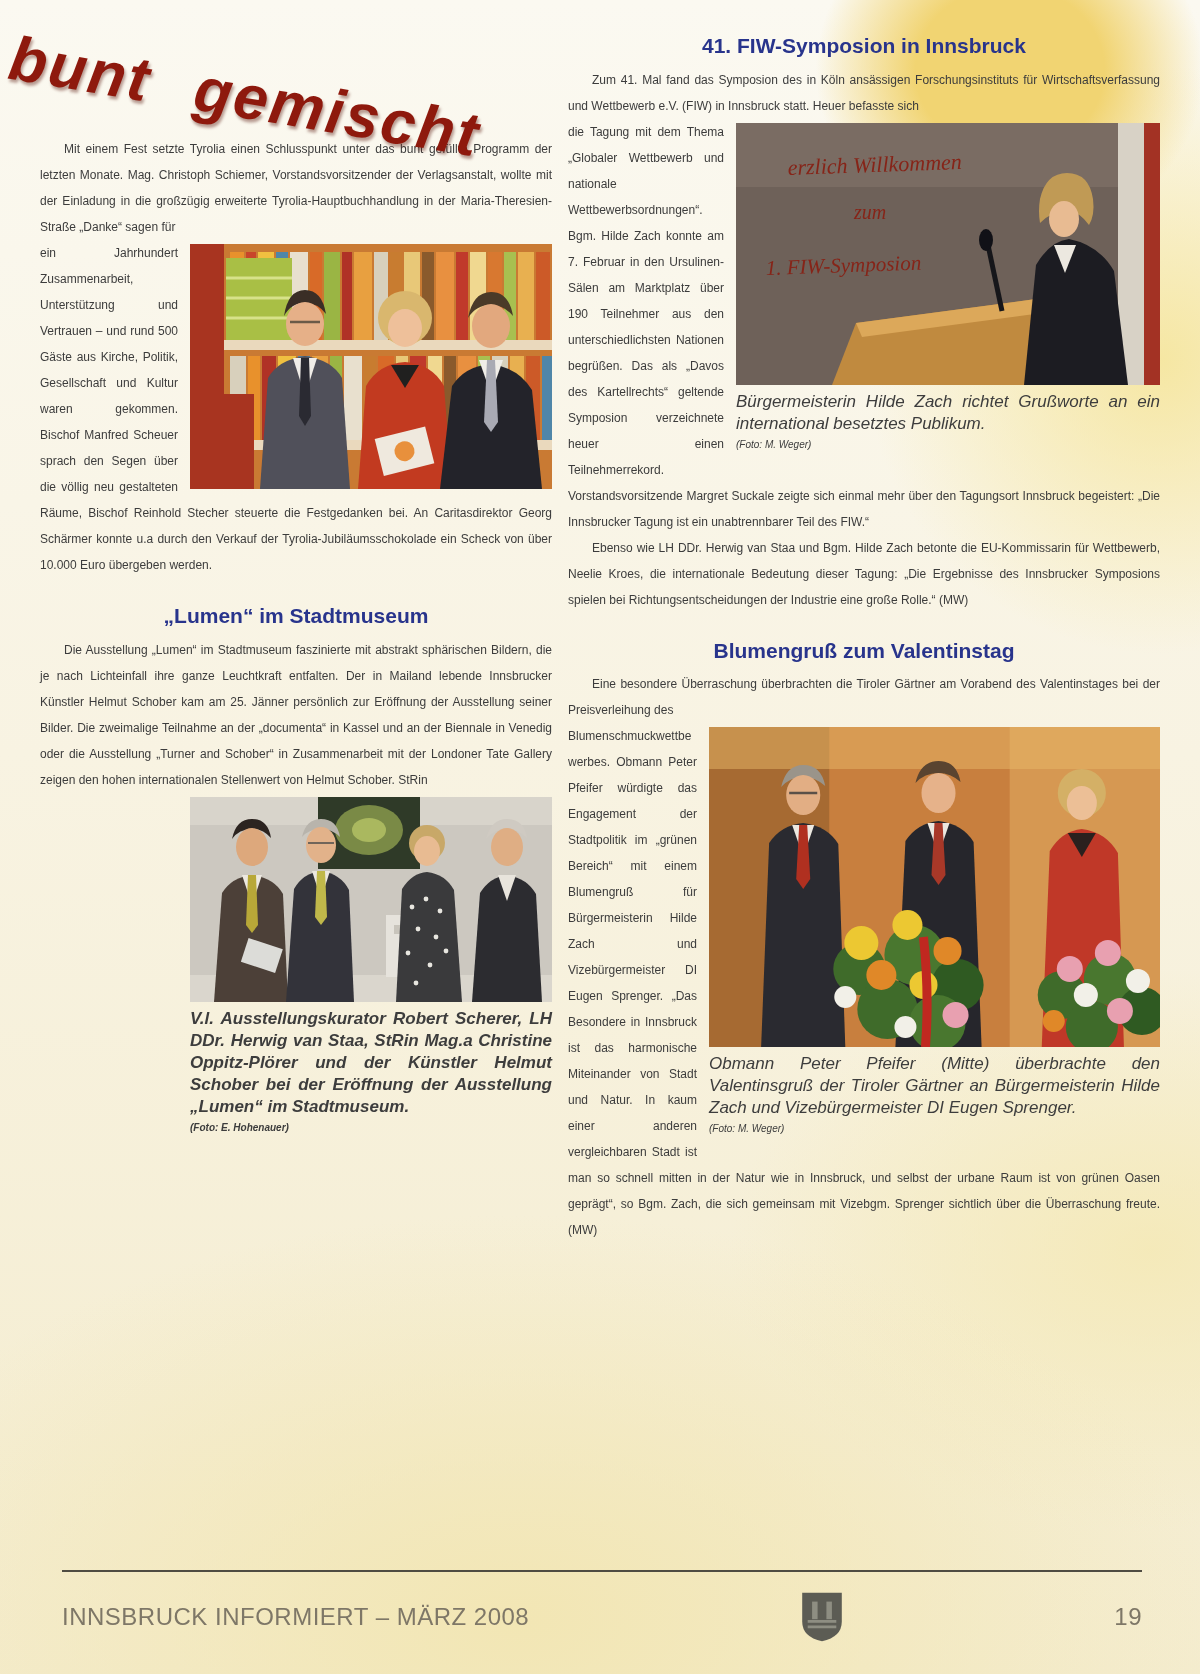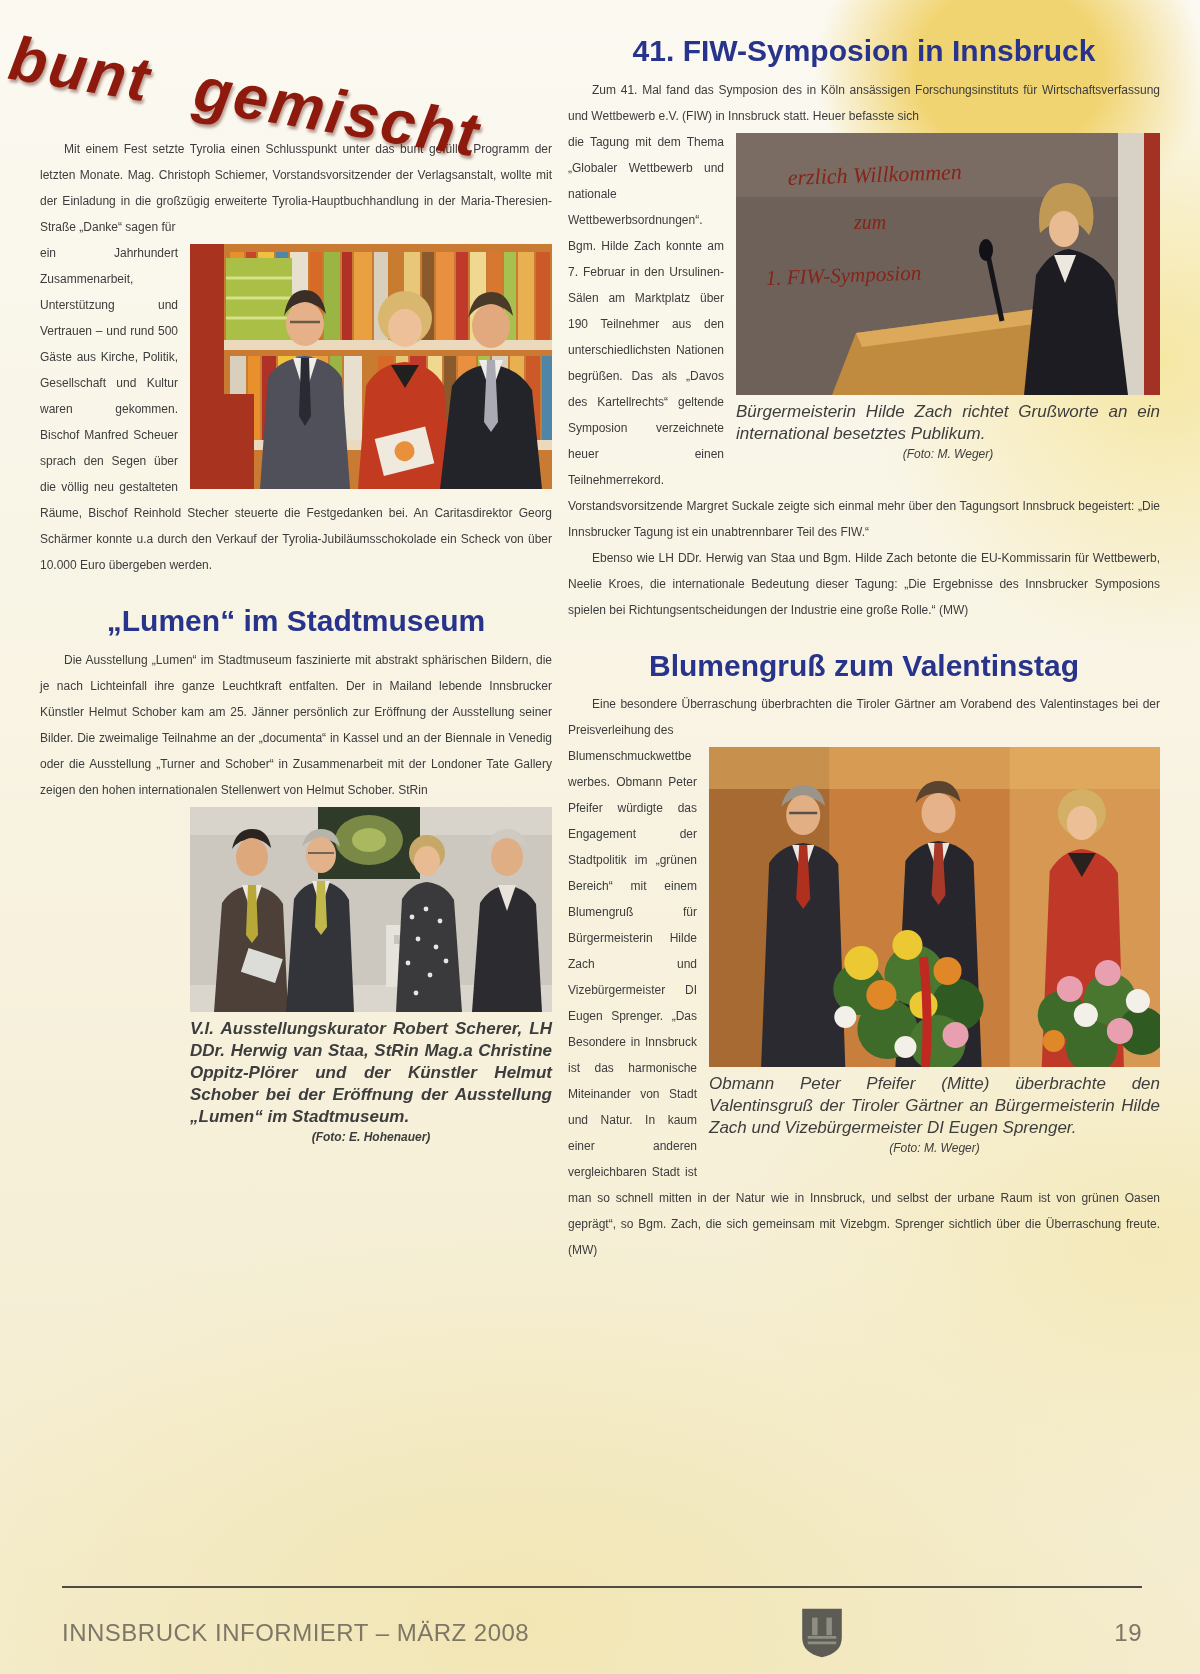--- a/index.html
+++ b/index.html
@@ -19,38 +19,38 @@
     letter-spacing:2px;word-spacing:26px;white-space:nowrap;
     transform:rotate(9.5deg);transform-origin:left top;
     text-shadow:2px 3px 3px rgba(84,18,8,.4);
   }
   .columns{position:absolute;top:0;left:40px;width:1120px;display:grid;grid-template-columns:512px 592px;column-gap:16px;}
   .col{min-width:0;}
   .col-left{padding-top:136px;}
   .col-right{padding-top:34px;}
   article{margin-bottom:16px;}
   article::after{content:"";display:block;clear:both;}
-  h2{font-size:30px;line-height:1.12;font-weight:bold;color:#28348c;text-align:center;margin:0 0 9px 0;}
+  h2{font-size:21px;line-height:1.12;font-weight:bold;color:#28348c;text-align:center;margin:0 0 9px 0;}
   article + article h2{margin-top:26px;}
   p{margin:0;font-size:12px;line-height:26px;text-align:justify;overflow-wrap:break-word;}
   p.indent{text-indent:24px;}
   figure{margin:4px 0 4px 12px;float:right;}
   .fig-tyrolia{width:362px;}
   .fig-lumen{width:362px;font-weight:bold;}
   .fig-fiw{width:424px;}
   .fig-valentin{width:451px;}
   .photo{width:100%;overflow:hidden;}
   .photo svg{display:block;width:100%;}
   .tyrolia-photo svg{height:245px;}
   .fiw-photo svg{height:262px;}
   .lumen-photo svg{height:205px;}
   .valentin-photo svg{height:320px;}
   figcaption{font-style:italic;font-size:17px;line-height:22px;color:#3d3d3d;text-align:justify;padding-top:6px;}
-  .credit{display:block;text-align:center;font-size:12px;line-height:19px;}
-  .footer{position:absolute;left:62px;right:58px;bottom:14px;}
+  .credit{display:block;text-align:left;font-size:10px;line-height:19px;}
+  .footer{position:absolute;left:62px;right:58px;bottom:30px;}
   .footer-rule{border-top:2px solid#4f4c42;margin-bottom:18px;}
   .footer-row{display:flex;justify-content:space-between;align-items:center;
     font-size:24px;color:#7e7767;letter-spacing:.5px;}
   .crest{width:44px;height:54px;display:inline-block;}
   .crest svg{width:100%;height:100%;display:block;}
 </style>
 </head>
 <body>
 
 <div class="page">

